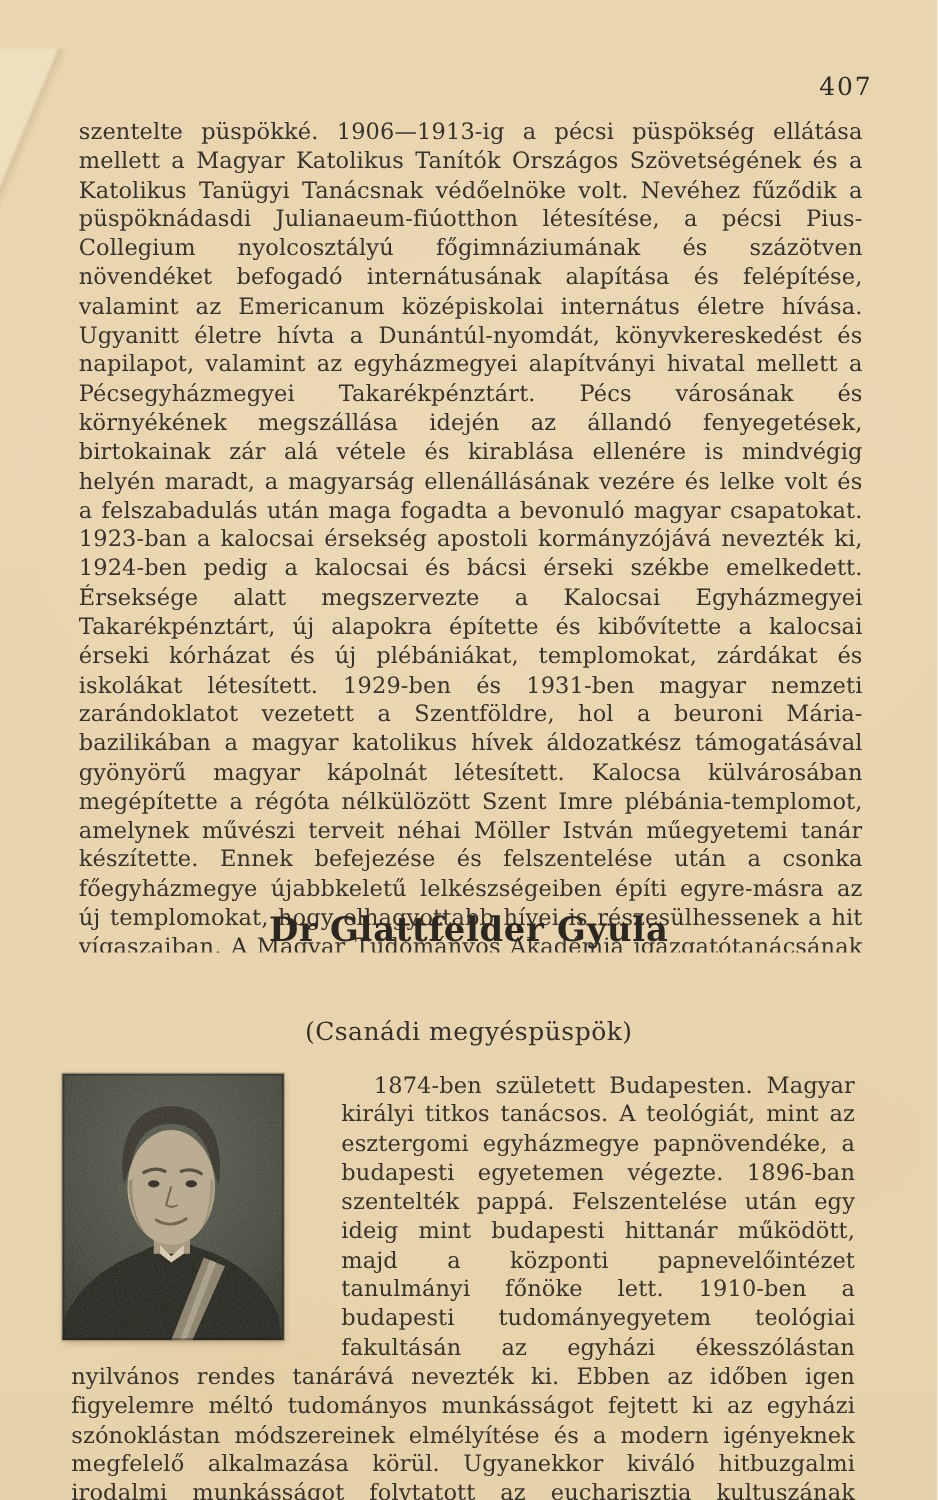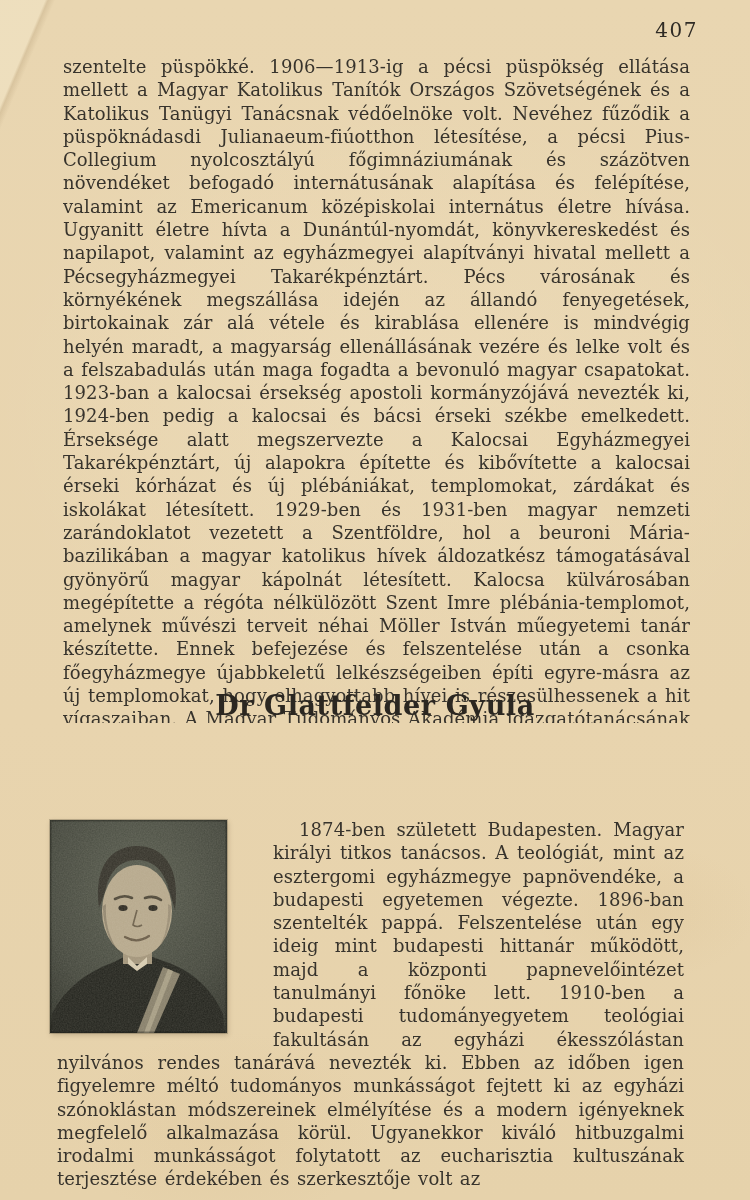--- a/index.html
+++ b/index.html
@@ -9,21 +9,21 @@
     overflow: hidden;
     font-family: "DejaVu Serif", serif;
     background:
       radial-gradient(160px 100px at 86% 76%, rgba(190,150,90,0.08), transparent 70%),
       radial-gradient(220px 140px at 30% 94%, rgba(200,165,110,0.10), transparent 70%),
       radial-gradient(560px 420px at 54% 34%, rgba(255,249,232,0.12), transparent 75%),
       linear-gradient(180deg, #e9d6b1 0%, #e8d4ae 60%, #e6d2ab 100%);
     color: #37332c;
   }
   .page {
-    position: absolute; inset: 0;
+    position: absolute; inset: 0; margin-top: 39px;
   }
   
   .crease {
     position: absolute; top: 0; left: 0; width: 150px; height: 130px;
     background:
       linear-gradient(113deg, rgba(242,230,200,0.55) 22%, rgba(120,92,52,0.14) 23.5%, rgba(233,214,177,0) 27%);
     pointer-events: none;
   }
   .page-number {
     position: absolute; top: 18px; right: 52px;
@@ -70,20 +70,21 @@
 <div class="page">
 
   <div class="crease"></div>
 
   <div class="page-number">407</div>
 
   <p class="body-text continuation">szentelte püspökké. 1906—1913-ig a pécsi püspökség ellátása mellett a Magyar Katolikus Tanítók Országos Szövetségének és a Katolikus Tanügyi Tanácsnak védőelnöke volt. Nevéhez fűződik a püspöknádasdi Julianaeum-fiúotthon létesítése, a pécsi Pius-Collegium nyolcosztályú főgimnáziumának és százötven növendéket befogadó internátusának alapítása és felépítése, valamint az Emericanum középiskolai internátus életre hívása. Ugyanitt életre hívta a Dunántúl-nyomdát, könyvkereskedést és napilapot, valamint az egyházmegyei alapítványi hivatal mellett a Pécsegyházmegyei Takarékpénztárt. Pécs városának és környékének megszállása idején az állandó fenyegetések, birtokainak zár alá vétele és kirablása ellenére is mindvégig helyén maradt, a magyarság ellenállásának vezére és lelke volt és a felszabadulás után maga fogadta a bevonuló magyar csapatokat. 1923-ban a kalocsai érsekség apostoli kormányzójává nevezték ki, 1924-ben pedig a kalocsai és bácsi érseki székbe emelkedett. Érseksége alatt megszervezte a Kalocsai Egyházmegyei Takarékpénztárt, új alapokra építette és kibővítette a kalocsai érseki kórházat és új plébániákat, templomokat, zárdákat és iskolákat létesített. 1929-ben és 1931-ben magyar nemzeti zarándoklatot vezetett a Szentföldre, hol a beuroni Mária-bazilikában a magyar katolikus hívek áldozatkész támogatásával gyönyörű magyar kápolnát létesített. Kalocsa külvárosában megépítette a régóta nélkülözött Szent Imre plébánia-templomot, amelynek művészi terveit néhai Möller István műegyetemi tanár készítette. Ennek befejezése és felszentelése után a csonka főegyházmegye újabbkeletű lelkészségeiben építi egyre-másra az új templomokat, hogy elhagyottabb hívei is részesülhessenek a hit vígaszaiban. A Magyar Tudományos Akadémia igazgatótanácsának tagja, a Katolikus Központi Kongrua Bizottság másodelnöke.</p>
 
   <h1 class="entry-heading">Dr Glattfelder Gyula</h1>
 
+  <div class="entry-subheading">(Csanádi megyéspüspök)</div>
 
   <div class="bio-section">
 
     <figure class="portrait" aria-label="black-and-white portrait photograph of a bishop in clerical dress">
       <svg viewBox="0 0 177 213" xmlns="http://www.w3.org/2000/svg">
         <defs>
           <radialGradient id="bgv" cx="50%" cy="32%" r="80%">
             <stop offset="0%" stop-color="#585c4f"></stop>
             <stop offset="65%" stop-color="#44473d"></stop>
             <stop offset="100%" stop-color="#32342c"></stop>

